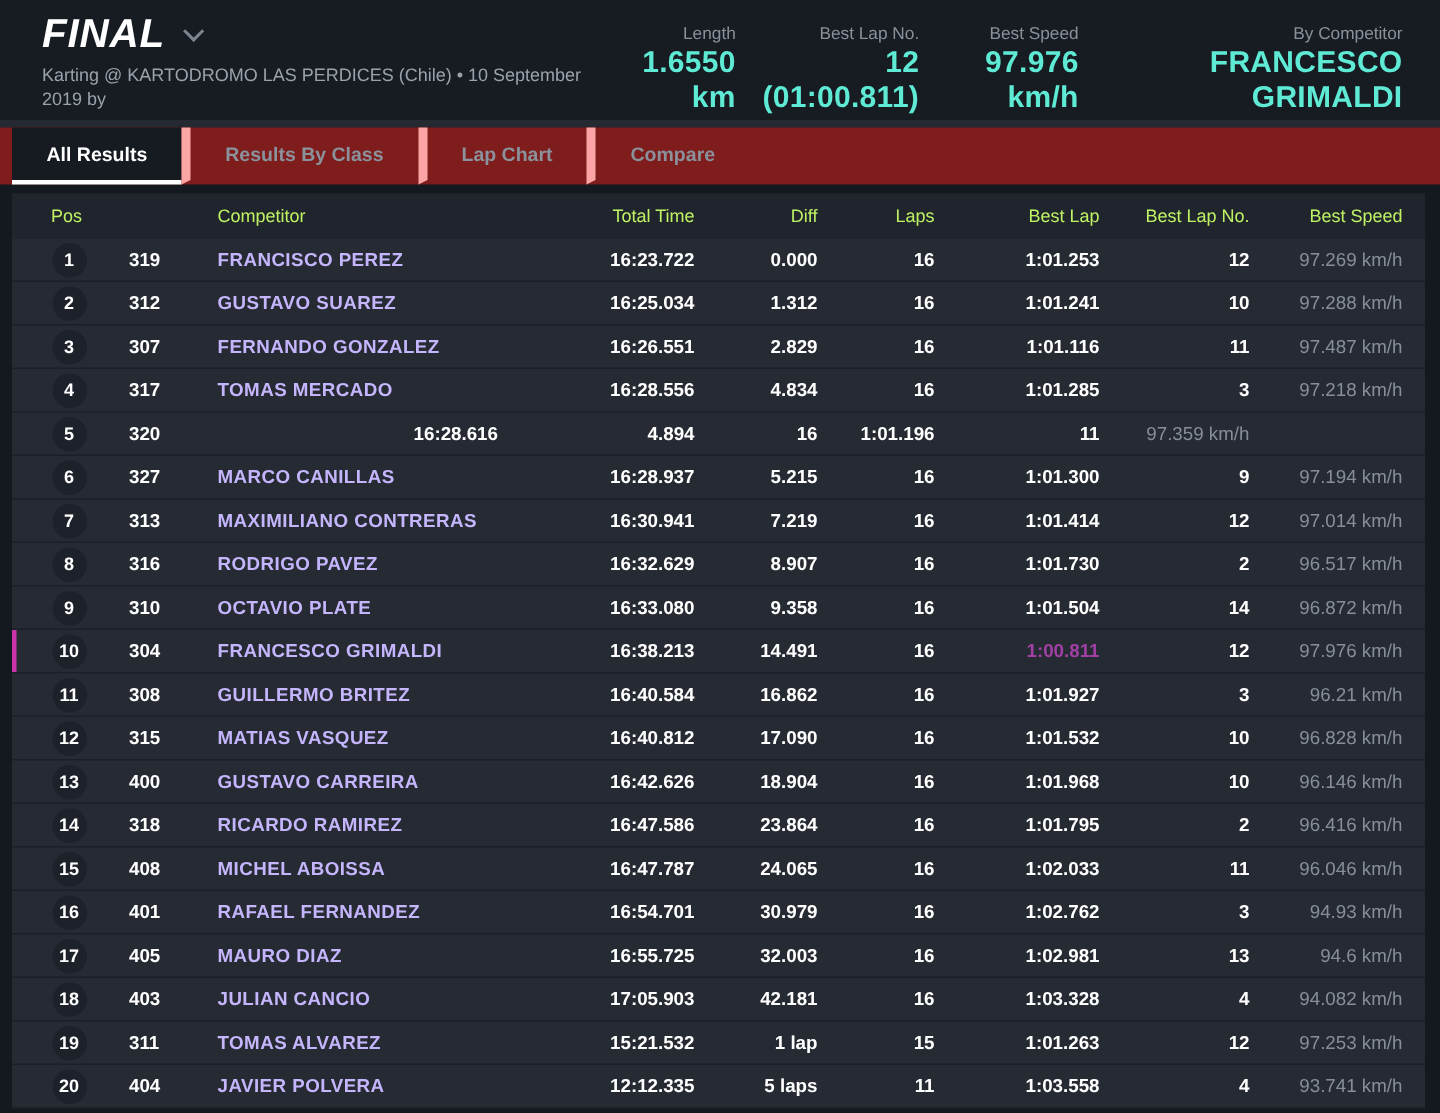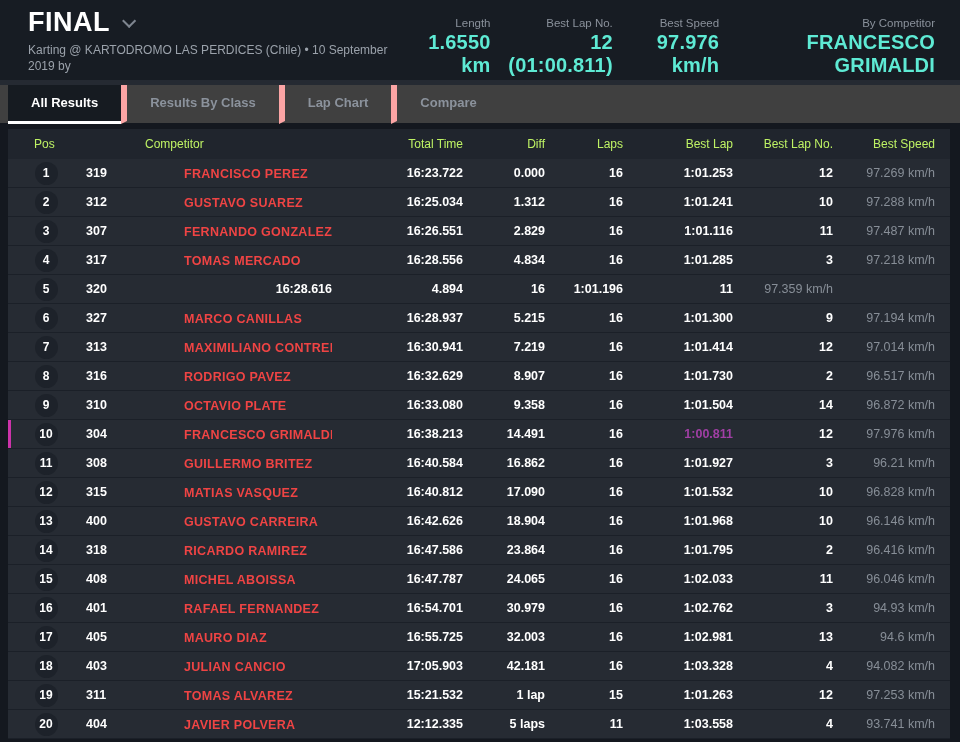--- a/index.html
+++ b/index.html
@@ -12,21 +12,21 @@
 
   
   .header {
     height: 80px;
     background: #171c23;
     display: flex;
     justify-content: space-between;
     padding: 0 25px 0 28px;
   }
   .header-left { padding-top: 7px; }
-  .title-row { display: flex; align-items: center; gap: 12px; }
+  .title-row { display: flex; align-items: center; gap: 12px; font-style: italic; }
   .race-title {
     color: #ffffff;
     font-size: 27px;
     font-weight: 700;
     letter-spacing: 0.5px;
   }
   .chevron {
     width: 10px; height: 10px;
     border-right: 2px solid #7e858f;
     border-bottom: 2px solid #7e858f;
@@ -48,24 +48,23 @@
 
   .header-stats { display: flex; padding-top: 17px; }
   .stat { text-align: right; }
   .stat-label { color: #8a919b; font-size: 11.5px; }
   .stat-value { color: #5eead4; font-size: 20px; font-weight: 700; margin-top: 2px; letter-spacing: 0.2px; }
 
   
   .strip { height: 5px; background: #252a32; }
   .tabs {
     height: 38px;
-    background: #404040;
+    background: #7f1d1d;
     display: flex;
     padding-left: 8px;
-    align-items: center;
   }
   .tab {
     padding: 0 23px;
     line-height: 36px;
     font-size: 13px;
     font-weight: 700;
     color: #8b929c;
     cursor: pointer;
     border-bottom: 3px solid transparent;
     white-space: nowrap;
@@ -107,27 +106,26 @@
     background: #1d222a;
     border-radius: 50%;
     color: #ffffff;
     font-size: 12px;
     font-weight: 700;
     display: flex; align-items: center; justify-content: center;
   }
   .c-no { padding-left: 14px; color: #ffffff; font-size: 12.5px; font-weight: 700; }
   .c-name { padding-left: 13px; overflow: hidden; white-space: nowrap; }
   .competitor-link {
-    color: #ef4444;
+    color: #c4b5fd;
     font-size: 12.5px;
     font-weight: 700;
     text-decoration: none;
     letter-spacing: 0.3px;
     cursor: pointer;
-    margin-left: 39px;
   }
   .c-num { text-align: right; color: #ffffff; font-size: 12.5px; font-weight: 700; }
   .c-speed { text-align: right; color: #878e97; font-size: 12.5px; font-weight: 400; }
   .trow.fastest .c-bestlap { color: #a13fa5; }
 </style>
 </head>
 <body>
 
 <div class="header">
   <div class="header-left">

